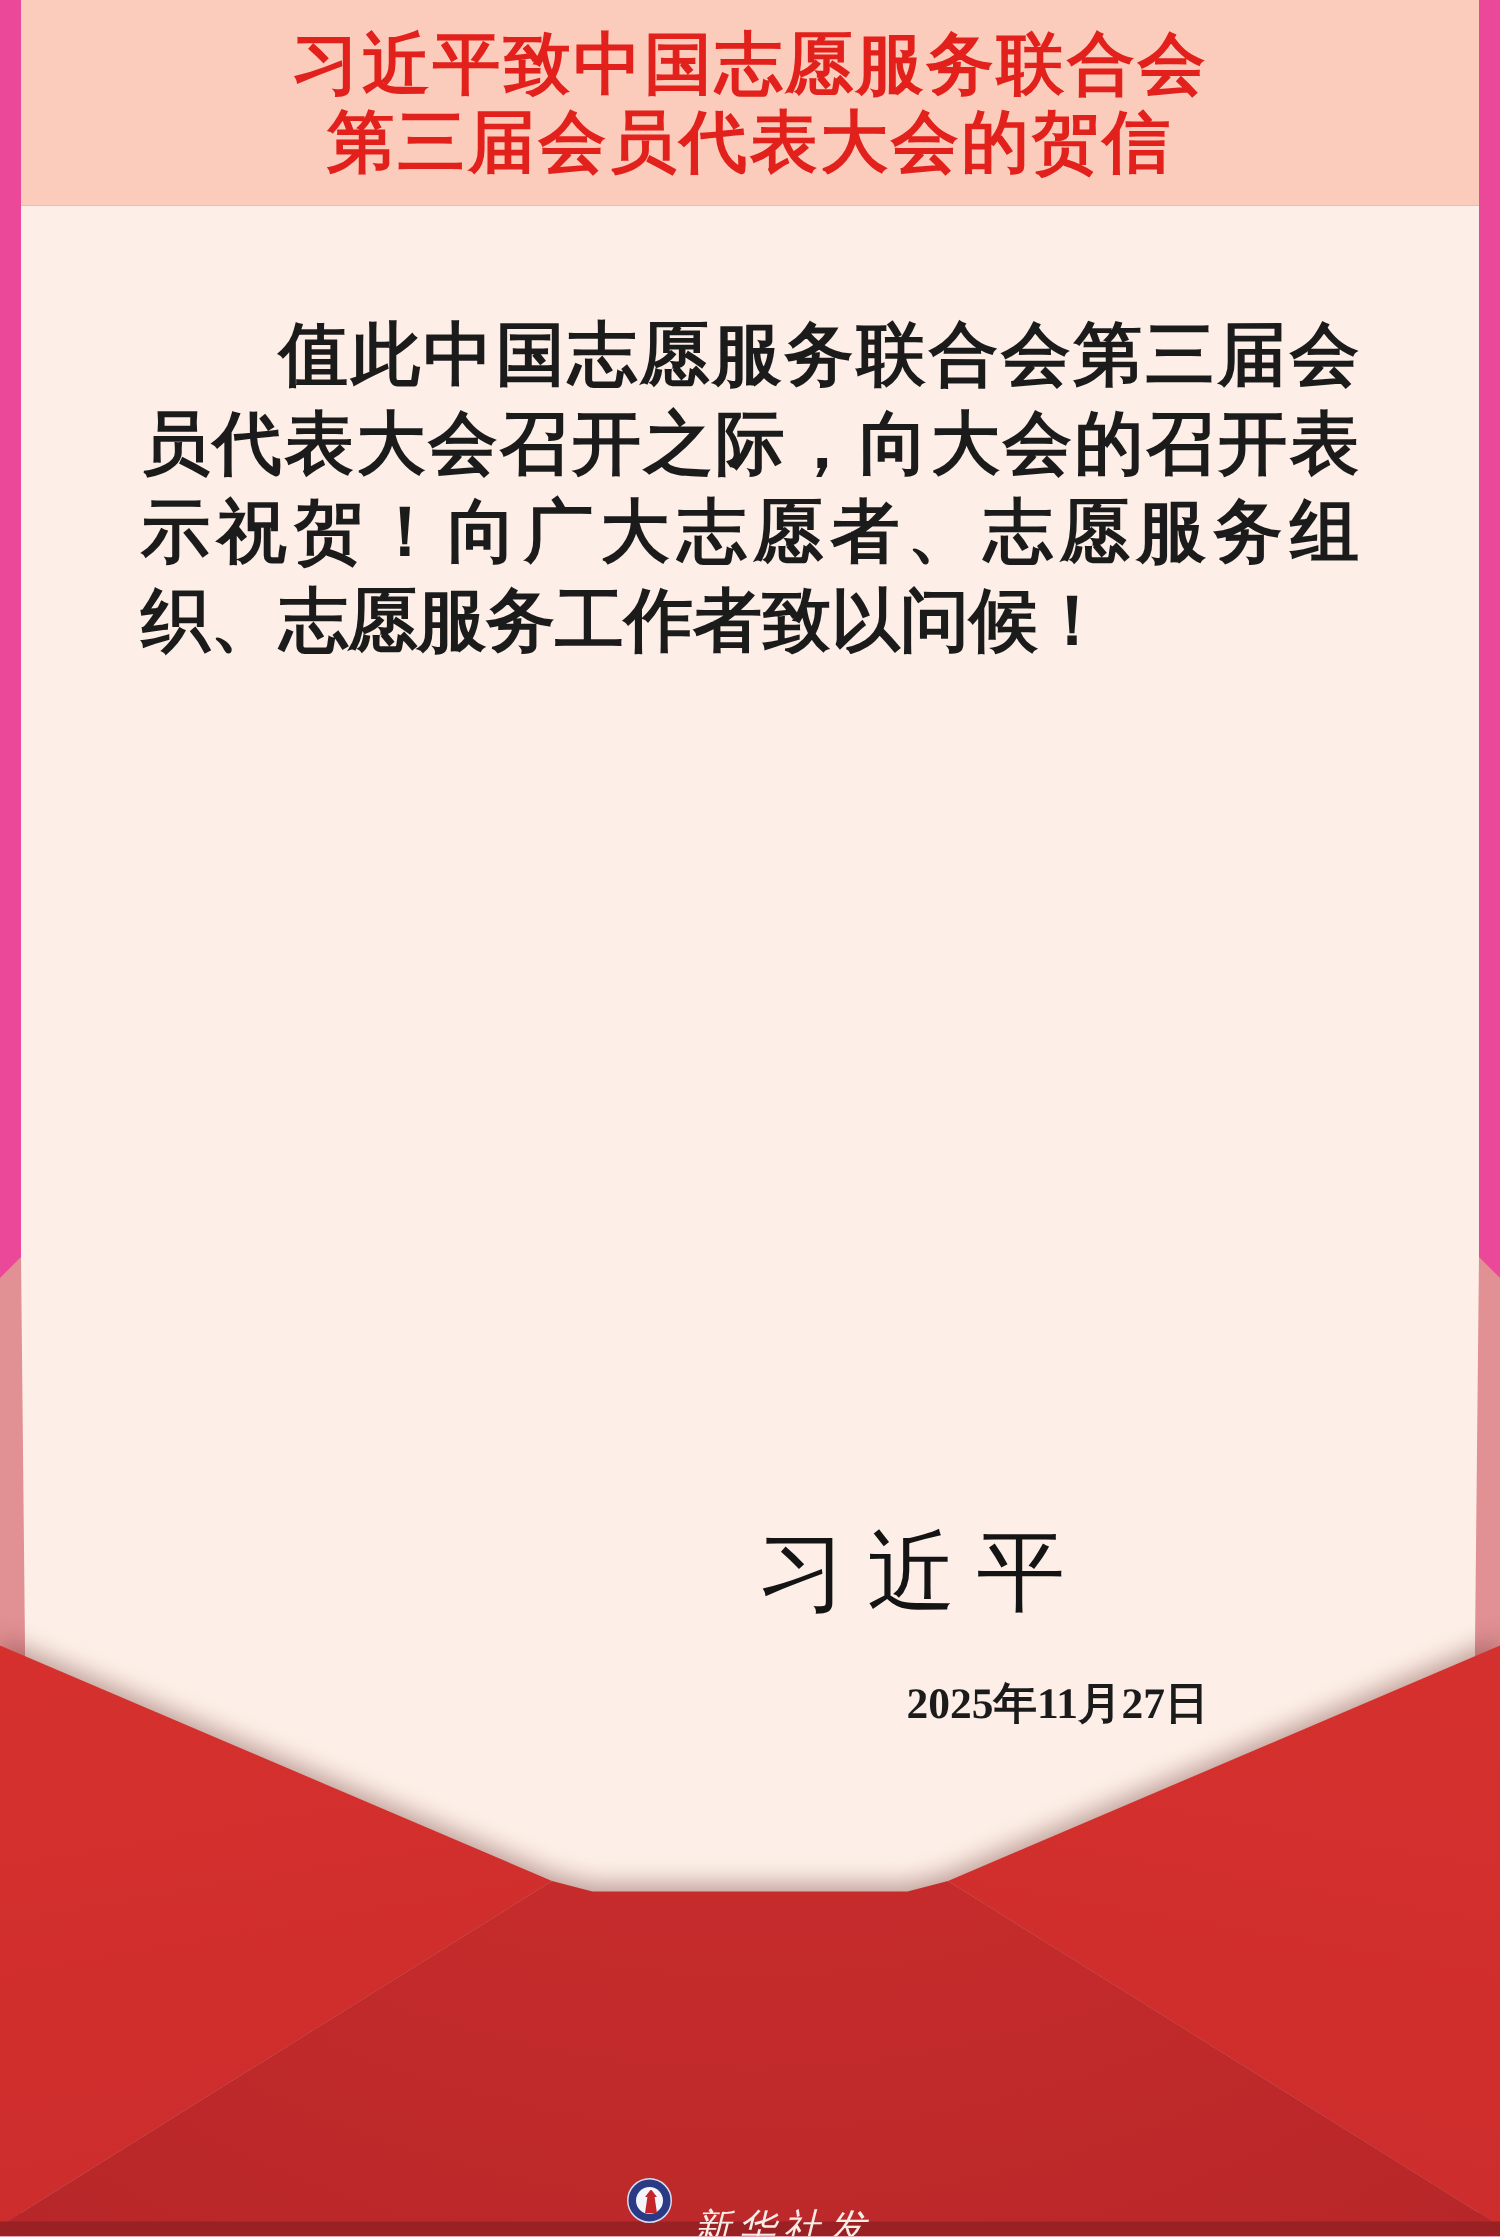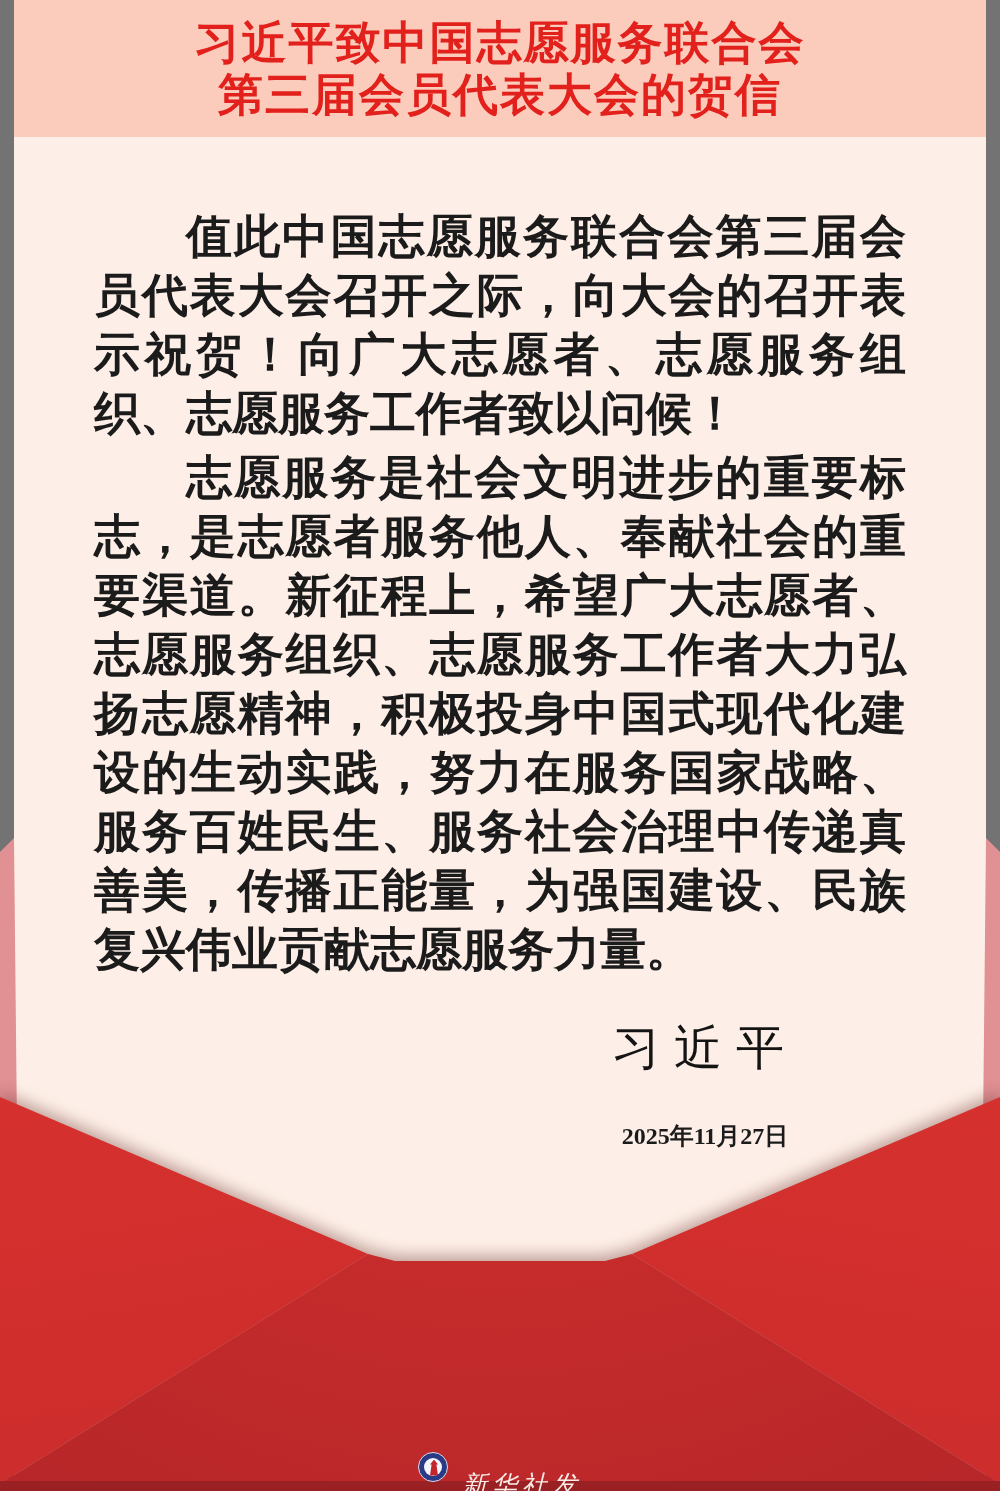--- a/index.html
+++ b/index.html
@@ -1,18 +1,18 @@
 <!DOCTYPE html>
 <html><head>
 <meta charset="utf-8">
 <style>
   html,body{margin:0;padding:0;background:#ffffff;}
   .page{
     position:relative;width:1000px;height:1491px;overflow:hidden;
-    background:#737373;
+    background:#ec4899;
     font-family:"Liberation Serif","DejaVu Serif",serif;
   }
   
   .banner{
     position:absolute;left:14px;right:14px;top:0;height:137px;
     background:#fbcbbc;
     display:flex;flex-direction:column;justify-content:center;align-items:center;
   }
   .banner-title{
     font-family:"Liberation Sans","DejaVu Sans",sans-serif;
@@ -26,26 +26,26 @@
   }
   
   .letter-body{
     position:absolute;left:94px;width:812px;top:207px;
     color:#1b1b1b;font-size:46px;line-height:59px;font-weight:600;
     text-align:justify;
   }
   .letter-body p{margin:0 0 5px 0;text-indent:2em;}
   .signature{
     position:absolute;left:505px;width:400px;top:1008px;
-    text-align:center;color:#141414;font-size:48px;line-height:80px;
+    color:#141414;font-size:59px;line-height:80px;
     font-weight:500;letter-spacing:14px;
   }
   .letter-date{
     position:absolute;left:505px;width:400px;top:1114px;
-    text-align:center;color:#1b1b1b;font-size:24px;line-height:44px;font-weight:600;
+    text-align:center;color:#1b1b1b;font-size:29px;line-height:44px;font-weight:600;
   }
   
   .liner{position:absolute;inset:0;background:#e19093;}
   .liner-left{clip-path:polygon(0px 852px,14px 838px,17px 1130px,0px 1130px);}
   .liner-right{clip-path:polygon(1000px 852px,986px 838px,983px 1130px,1000px 1130px);}
   .envelope{position:absolute;inset:0;filter:drop-shadow(0 -5px 8px rgba(110,55,50,.45));}
   .flap{position:absolute;inset:0;}
   .flap-left{
     clip-path:polygon(0px 1097px,368px 1254px,0px 1484px);
     background:linear-gradient(170deg,#ea453c 0%,#dd342f 45%,#c92b2c 100%);
@@ -91,21 +91,20 @@
 
   <div class="paper"></div>
 
   <div class="banner">
     <div class="banner-title">习近平致中国志愿服务联合会</div>
     <div class="banner-title">第三届会员代表大会的贺信</div>
   </div>
 
   <div class="letter-body">
     <p>值此中国志愿服务联合会第三届会员代表大会召开之际，向大会的召开表示祝贺！向广大志愿者、志愿服务组织、志愿服务工作者致以问候！</p>
-    <p>志愿服务是社会文明进步的重要标志，是志愿者服务他人、奉献社会的重要渠道。新征程上，希望广大志愿者、志愿服务组织、志愿服务工作者大力弘扬志愿精神，积极投身中国式现代化建设的生动实践，努力在服务国家战略、服务百姓民生、服务社会治理中传递真善美，传播正能量，为强国建设、民族复兴伟业贡献志愿服务力量。</p>
   </div>
 
   <div class="signature">习近平</div>
   <div class="letter-date">2025年11月27日</div>
 
   <div class="liner liner-left"></div>
   <div class="liner liner-right"></div>
 
   <div class="envelope">
     <div class="flap flap-left"></div>

